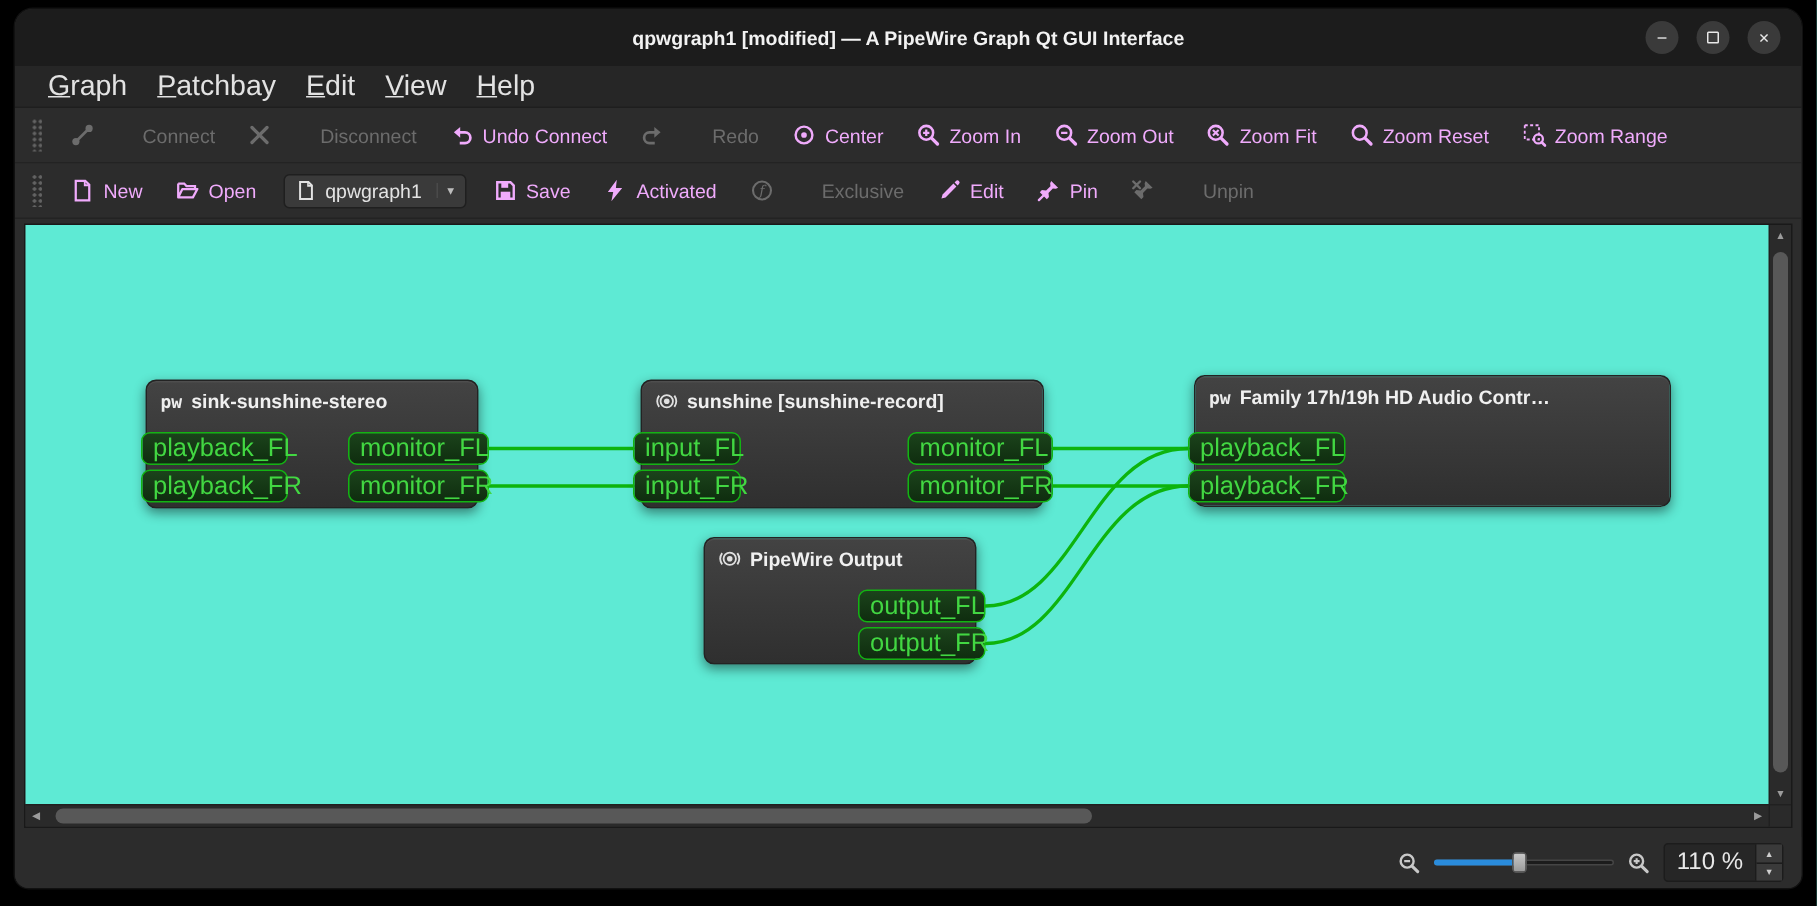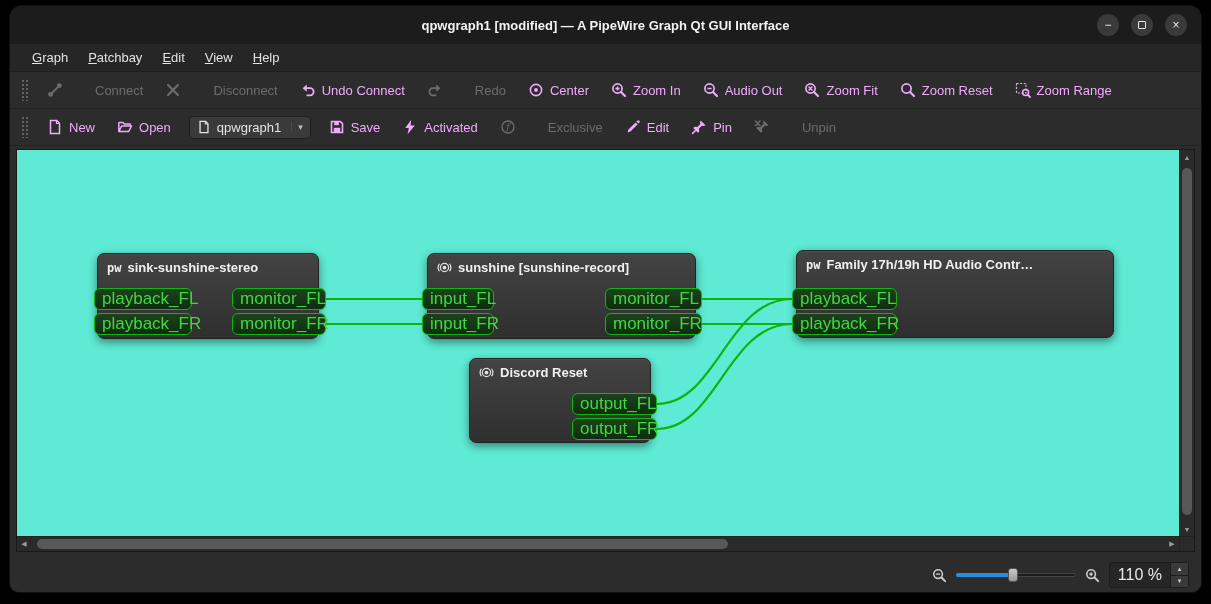--- a/index.html
+++ b/index.html
@@ -16,21 +16,21 @@
   .winbtns { position:absolute; right:14px; top:50%; transform:translateY(-50%);
              display:flex; gap:12px; }
   .winbtn { width:22px; height:22px; border-radius:50%; background:#3a3a3a; color:#e8e8e8;
             display:flex; align-items:center; justify-content:center; font-size:12px; cursor:default; }
   .maxbox { width:8px; height:8px; border:1.2px solid #e8e8e8; border-radius:1px; }
 
   
   .menubar { height:28px; background:#262626; display:flex; padding-left:12px;
              border-bottom:1px solid #1e1e1e; flex:0 0 auto; }
   .menu-item { padding:0 10px; }
-  .menu-item > span { display:block; line-height:28px; color:#e2e2e2; font-size:13px; }
+  .menu-item > span { display:block; line-height:28px; color:#e2e2e2; font-size:19px; }
   .menu-item > span::first-letter { text-decoration:underline; }
 
   
   .toolbar { height:37px; background:#2c2c2c; border-bottom:1px solid #232323;
              display:flex; align-items:center; padding:0 6px; gap:6px; flex:0 0 auto; }
   .tb-handle { width:7px; height:22px; margin:0 5px;
                background-image:radial-gradient(#636363 1px, transparent 1.3px);
                background-size:4px 4px; }
   .tb-btn { display:flex; align-items:center; gap:6px; padding:5px 8px; border-radius:4px;
             color:#f0abfc; font-size:13px; white-space:nowrap; }
@@ -181,21 +181,21 @@
         </svg>
       <span>Zoom In</span>
     </div>
 
     <div class="tb-btn">
       <svg viewBox="0 0 16 16">
           <circle cx="6.5" cy="6.5" r="4.6" fill="none" stroke="currentColor" stroke-width="1.7"></circle>
           <line x1="10.2" y1="10.2" x2="14" y2="14" stroke="currentColor" stroke-width="2.2" stroke-linecap="round"></line>
           <path d="M4.4 6.5 H8.6" stroke="currentColor" stroke-width="1.5"></path>
         </svg>
-      <span>Audio Out</span>
+      <span>Zoom Out</span>
     </div>
 
     <div class="tb-btn">
       <svg viewBox="0 0 16 16">
           <circle cx="6.5" cy="6.5" r="4.6" fill="none" stroke="currentColor" stroke-width="1.7"></circle>
           <line x1="10.2" y1="10.2" x2="14" y2="14" stroke="currentColor" stroke-width="2.2" stroke-linecap="round"></line>
           <path d="M4.6 4.6 L8.4 8.4 M8.4 4.6 L4.6 8.4" stroke="currentColor" stroke-width="1.4"></path>
         </svg>
       <span>Zoom Fit</span>
     </div>
@@ -343,21 +343,21 @@
         <div class="node" style="left:452px; top:208px; width:182px; height:85px;">
           <div class="node-title">
             <span class="node-icon">
               <svg viewBox="0 0 16 16">
                   <circle cx="8" cy="8" r="2" fill="currentColor"></circle>
                   <circle cx="8" cy="8" r="4.4" fill="none" stroke="currentColor" stroke-width="1.3"></circle>
                   <path d="M2.6 4 A7 7 0 0 0 2.6 12" fill="none" stroke="currentColor" stroke-width="1.3"></path>
                   <path d="M13.4 4 A7 7 0 0 1 13.4 12" fill="none" stroke="currentColor" stroke-width="1.3"></path>
                 </svg>
             </span>
-            <span>Discord Reset</span>
+            <span>PipeWire Output</span>
           </div>
         </div>
         <div class="port" style="left:555px; top:243px; width:85px;">output_FL</div>
         <div class="port" style="left:555px; top:268px; width:85px;">output_FR</div>
 
         <div class="node" style="left:779px; top:100px; width:318px; height:88px;">
           <div class="node-title">
             <span class="pw-glyph">pw</span>
             <span>Family 17h/19h HD Audio Contr…</span>
           </div>

